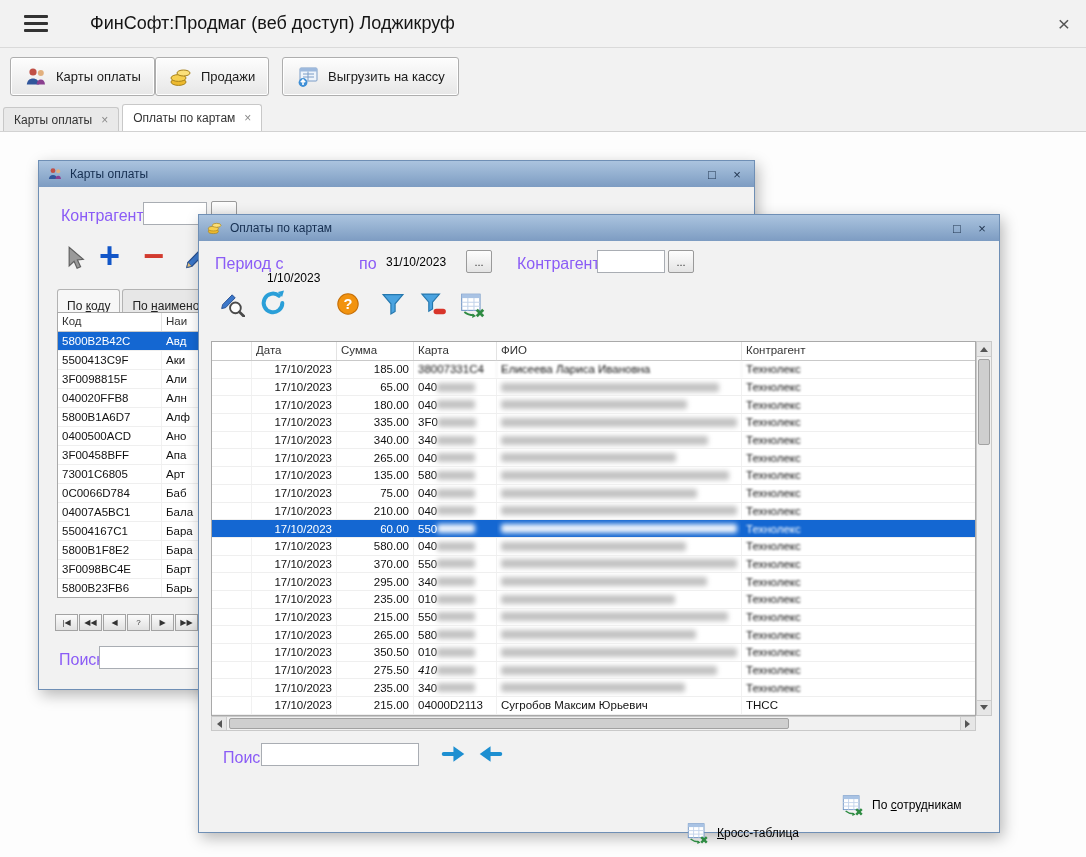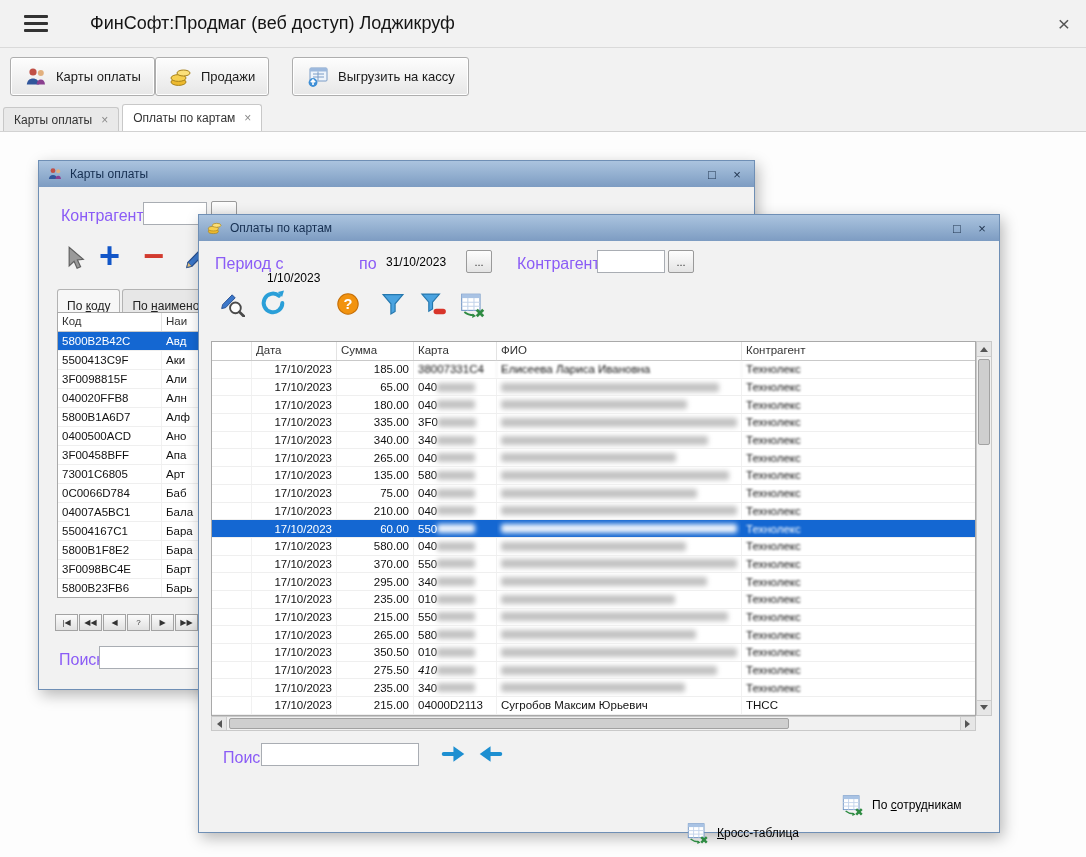--- a/index.html
+++ b/index.html
@@ -12,21 +12,21 @@
   .burger { width:24px; height:17px; margin-left:24px; display:flex; flex-direction:column;
             justify-content:space-between; cursor:pointer; }
   .burger span { height:3px; background:#333; border-radius:1px; }
   .app-title { margin-left:42px; font-size:18px; color:#141414; }
   .app-close { position:absolute; right:16px; font-size:21px; color:#555; cursor:pointer; line-height:1; }
 
   .ribbon { position:absolute; left:0; top:48px; width:1086px; height:56px; background:#f2f2f2; }
   .rbtn { position:absolute; top:9px; height:39px; display:flex; align-items:center; gap:8px;
           padding:0 13px; background:linear-gradient(#fdfdfd,#e7e7e7); border:1px solid #aeaeae;
           border-radius:3px; box-shadow:inset 0 0 0 1px #fff; font-size:13px; color:#1a1a1a; cursor:pointer; }
-  .rbtn.r0 { left:10px; } .rbtn.r1 { left:155px; } .rbtn.r2 { left:292px; }
+  .rbtn.r0 { left:10px; } .rbtn.r1 { left:155px; } .rbtn.r2 { left:282px; }
   .ricon { width:24px; height:24px; display:inline-block; }
 
   .tabstrip { position:absolute; left:0; top:104px; width:1086px; height:28px; background:#f2f2f2;
               border-bottom:1px solid #d2d2d2; display:flex; align-items:flex-end; padding-left:3px; }
   .dtab { height:24px; display:flex; align-items:center; gap:9px; padding:0 10px; font-size:12px;
           border:1px solid #c8c8c8; border-bottom:none; background:#e9e9e9; color:#333;
           margin-right:3px; border-radius:3px 3px 0 0; cursor:pointer; }
   .dtab.active { background:#fff; height:27px; }
   .dtab .x { color:#8a8a8a; font-size:12px; }
 

